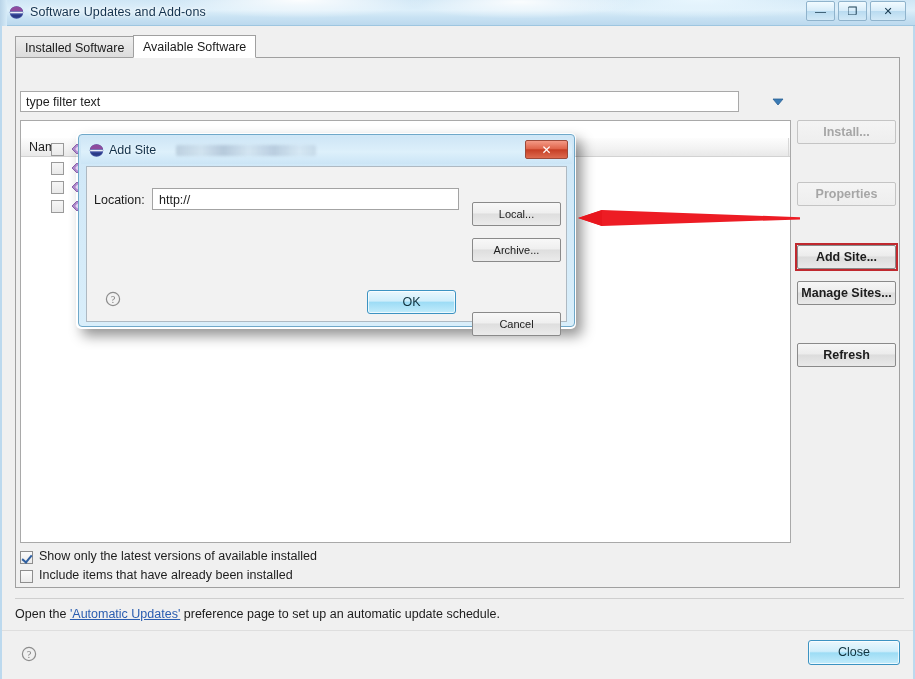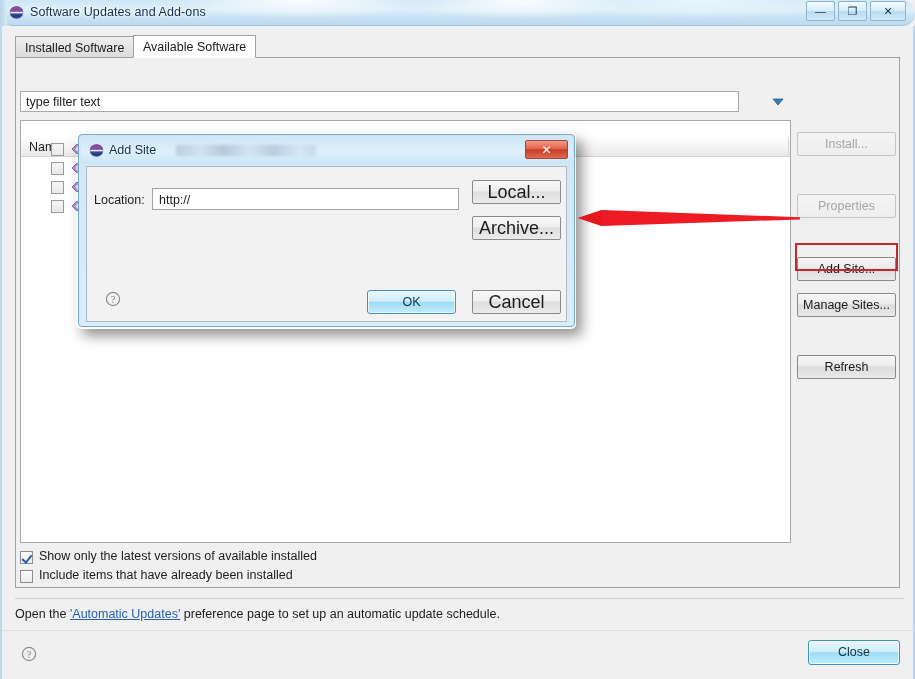--- a/index.html
+++ b/index.html
@@ -26,21 +26,20 @@
   #title-bar {
     position: absolute;
     left: 0; top: 0;
     width: 915px; height: 26px;
     background:
       radial-gradient(ellipse 180px 26px at 300px 0px, rgba(255,255,255,0.95) 0%, rgba(255,255,255,0) 70%),
       radial-gradient(ellipse 160px 24px at 520px 2px, rgba(255,255,255,0.9) 0%, rgba(255,255,255,0) 70%),
       radial-gradient(ellipse 200px 26px at 700px 0px, rgba(235,248,255,0.9) 0%, rgba(255,255,255,0) 72%),
       linear-gradient(to bottom, #cfe6f5 0%, #ddeffa 40%, #c8e2f3 70%, #bcd9ee 100%);
     border-bottom: 1px solid #9ec6e0;
-    border-radius: 13px;
   }
   #title-bar-left-edge {
     position:absolute; left:0; top:0; width:7px; height:26px;
     background: linear-gradient(to right,#b9d4e8,#d6ebf8);
   }
   #window-icon {
     position: absolute; left: 9px; top: 5px;
     width: 15px; height: 15px;
   }
   #window-title {
@@ -226,22 +225,22 @@
   }
   .opt-text {
     position: absolute; left: 19px; top: 0px;
     font-size: 12.5px;
     color: #1c1c1c;
     white-space: nowrap;
   }
 
   
   #side-buttons {
-    position: absolute; left: 795px; top: 106px;
-    width: 100px; height: 260px;
+    position: absolute; left: 795px; top: 94px;
+    width: 100px; height: 260px; font-weight: bold;
   }
   .side-btn {
     position: absolute; left: 0;
     width: 99px; height: 24px;
     font-size: 12.5px;
     line-height: 22px;
     text-align: center;
     border: 1px solid #8a8a8a;
     border-radius: 2px;
     background: linear-gradient(to bottom, #f6f6f6 0%, #ececec 45%, #dcdcdc 50%, #e9e9e9 100%);
@@ -398,25 +397,26 @@
     color: #1c1c1c;
     padding: 2px 6px;
     line-height: 18px;
   }
   .dlg-btn {
     position: absolute;
     height: 24px;
     border: 1px solid #8a8a8a;
     border-radius: 2px;
     background: linear-gradient(to bottom, #f8f8f8 0%, #efefef 45%, #dedede 50%, #ebebeb 100%);
-    font-size: 18px;
+    font-size: 11px;
     line-height: 22px;
     text-align: center;
     color: #1c1c1c;
     white-space: nowrap;
+    margin-top: 22px;
   }
   #dlg-local   { left: 385px; top: 13px; width: 89px; }
   #dlg-archive { left: 385px; top: 49px; width: 89px; }
   #dlg-cancel  { left: 385px; top: 123px; width: 89px; }
   #dlg-ok {
     position: absolute;
     left: 280px; top: 123px;
     width: 89px; height: 24px;
     border: 1px solid #3c93c2;
     border-radius: 3px;

